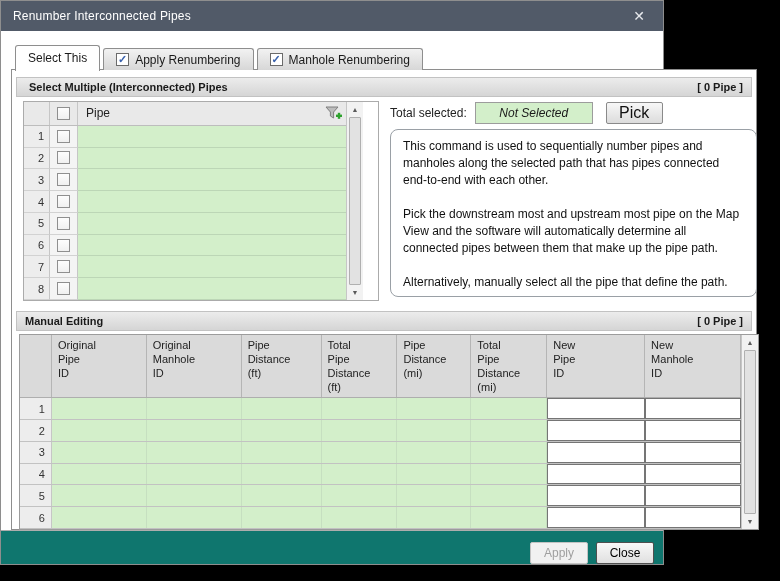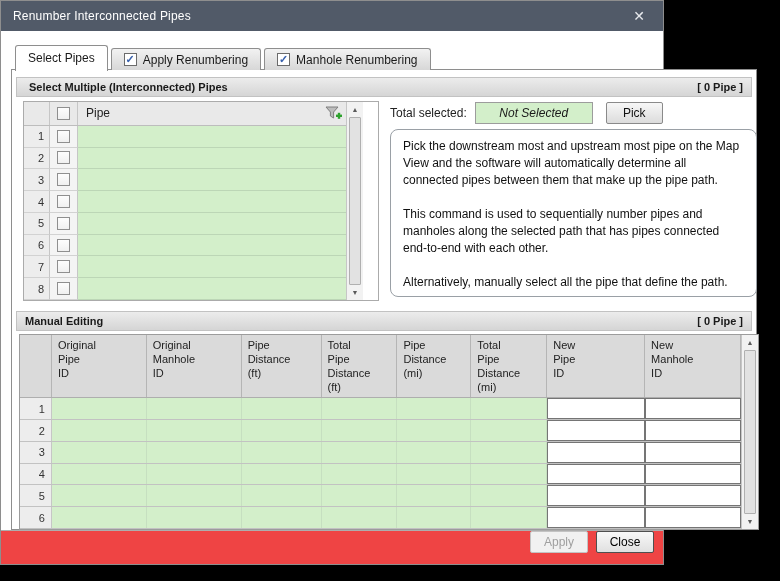--- a/index.html
+++ b/index.html
@@ -94,21 +94,21 @@
   .total-row{position:absolute;left:378px;top:31px;height:23px;display:flex;align-items:center;}
   .total-label{font-size:12px;color:#222;}
   .total-value{
     margin-left:8px;width:118px;height:22px;box-sizing:border-box;background:#d3efca;
     border:1px solid #9c9c9c;display:flex;align-items:center;justify-content:center;
     font-size:12px;font-style:italic;color:#1a1a1a;
   }
   .pick-btn{
     margin-left:13px;width:57px;height:22px;box-sizing:border-box;
     background:linear-gradient(#f7f7f7,#dcdcdc);border:1px solid #8a8a8a;border-radius:2px;
-    display:flex;align-items:center;justify-content:center;font-size:12px;color:#111;
+    display:flex;align-items:center;justify-content:center;font-size:16px;color:#111;
   }
   .desc-box{
     position:absolute;left:378px;top:59px;width:367px;height:168px;box-sizing:border-box;
     border:1px solid #9aa0a6;border-radius:8px;padding:8px 12px;font-size:12px;line-height:17px;
     color:#111;overflow:hidden;
   }
   .desc-box p{margin:0 0 17px 0;}
   .desc-box p:last-child{margin-bottom:0;}
   
   .lower-table{
@@ -125,22 +125,22 @@
   .lt-row{display:flex;height:22px;box-sizing:border-box;border-bottom:1px solid #c2c2c2;}
   .lt-num{
     width:32px;box-sizing:border-box;background:#ededed;border-right:1px solid #c6c6c6;
     font-size:11px;color:#333;display:flex;align-items:center;justify-content:flex-end;padding-right:6px;
   }
   .lt-cell{box-sizing:border-box;}
   .lt-cell.green{background:#d3efca;border-right:1px solid #c6dfc0;}
   .lt-cell.edit{background:#fff;border:1px solid #757575;margin:0;}
   
   .footer{
-    position:absolute;left:0;right:0;bottom:0;height:33px;background:#ef4444;
-    border-top:1px solid #adadad;display:flex;align-items:flex-start;justify-content:flex-end;
+    position:absolute;left:0;right:0;bottom:0;height:33px;background:#0f766e;
+    border-top:1px solid #adadad;display:flex;align-items:flex-end;justify-content:flex-end;
   }
   .btn{
     width:58px;height:22px;box-sizing:border-box;border-radius:2px;
     display:flex;align-items:center;justify-content:center;font-size:12px;
   }
   .btn.apply{
     background:#f1f1f1;border:1px solid #c3c3c3;color:#9f9f9f;margin-right:8px;
   }
   .btn.close{
     background:linear-gradient(#f8f8f8,#e0e0e0);border:1px solid #4f4f4f;color:#000;margin-right:9px;
@@ -151,21 +151,21 @@
 
 <div class="dialog">
 
   <div class="titlebar">
     <span class="title">Renumber Interconnected Pipes</span>
     <span class="close">✕</span>
   </div>
 
   <div class="tabs">
     <div class="tab active">
-      <span>Select Pipes</span>
+      <span>Select This</span>
     </div>
     <div class="tab inactive">
       <span class="cb">✓</span>
       <span>Apply Renumbering</span>
     </div>
     <div class="tab inactive">
       <span class="cb">✓</span>
       <span>Manhole Renumbering</span>
     </div>
   </div>
@@ -260,22 +260,22 @@
       </div>
     </div>
 
     <div class="total-row">
       <span class="total-label">Total selected:</span>
       <span class="total-value">Not Selected</span>
       <span class="pick-btn">Pick</span>
     </div>
 
     <div class="desc-box" id="desc-box">
+        <p>This command is used to sequentially number pipes and manholes along the selected path that has pipes connected end-to-end with each other.</p>
         <p>Pick the downstream most and upstream most pipe on the Map View and the software will automatically determine all connected pipes between them that make up the pipe path.</p>
-        <p>This command is used to sequentially number pipes and manholes along the selected path that has pipes connected end-to-end with each other.</p>
         <p>Alternatively, manually select all the pipe that define the path.</p>
       </div>
 
     <div class="section-header" id="sec2-header">
       <span>Manual Editing</span>
       <span class="count">[ 0 Pipe ]</span>
     </div>
 
     <div class="lower-table">
       <div class="lt-grid" id="lt-grid">

